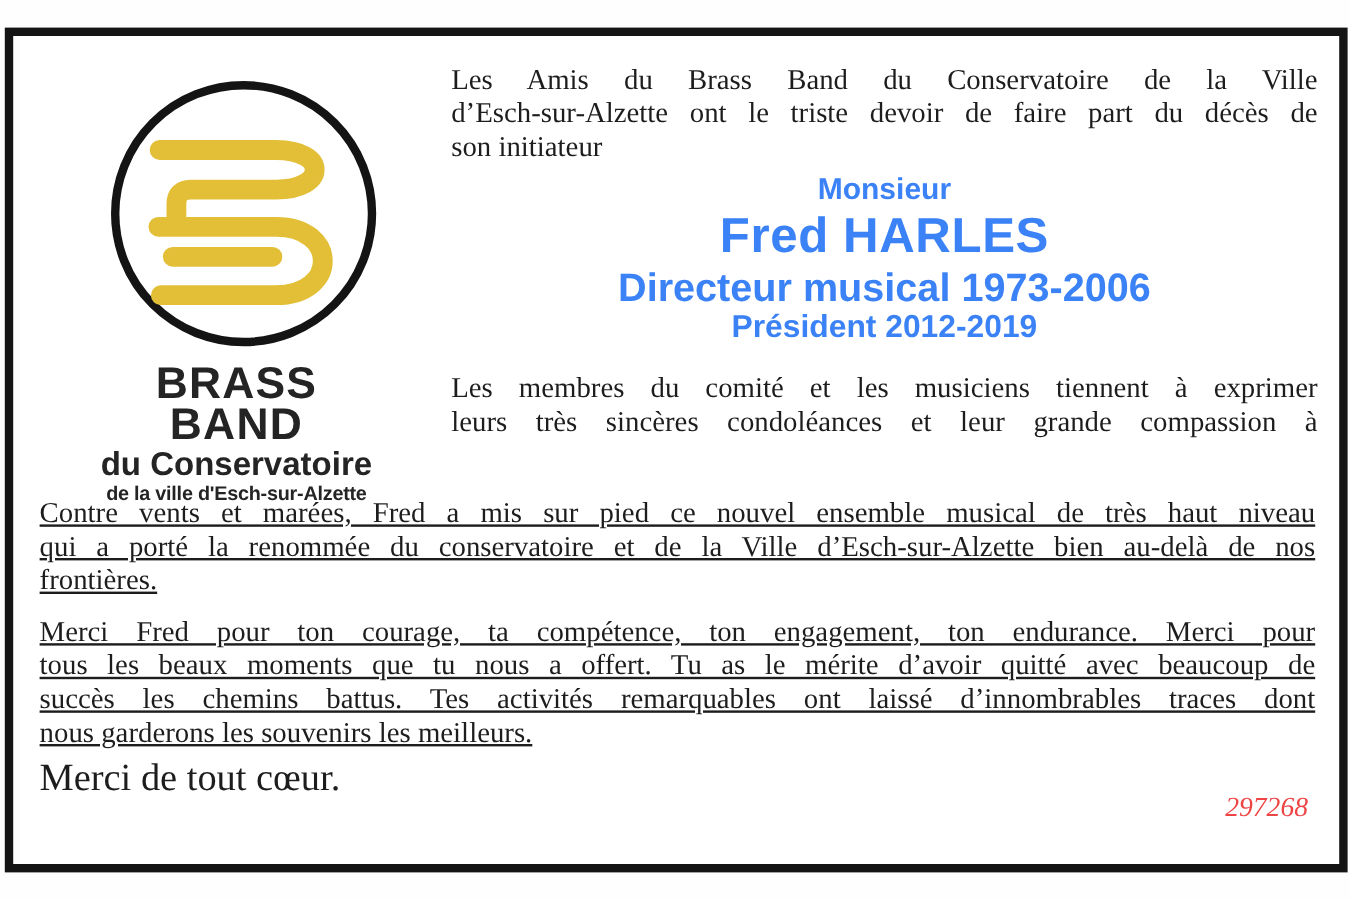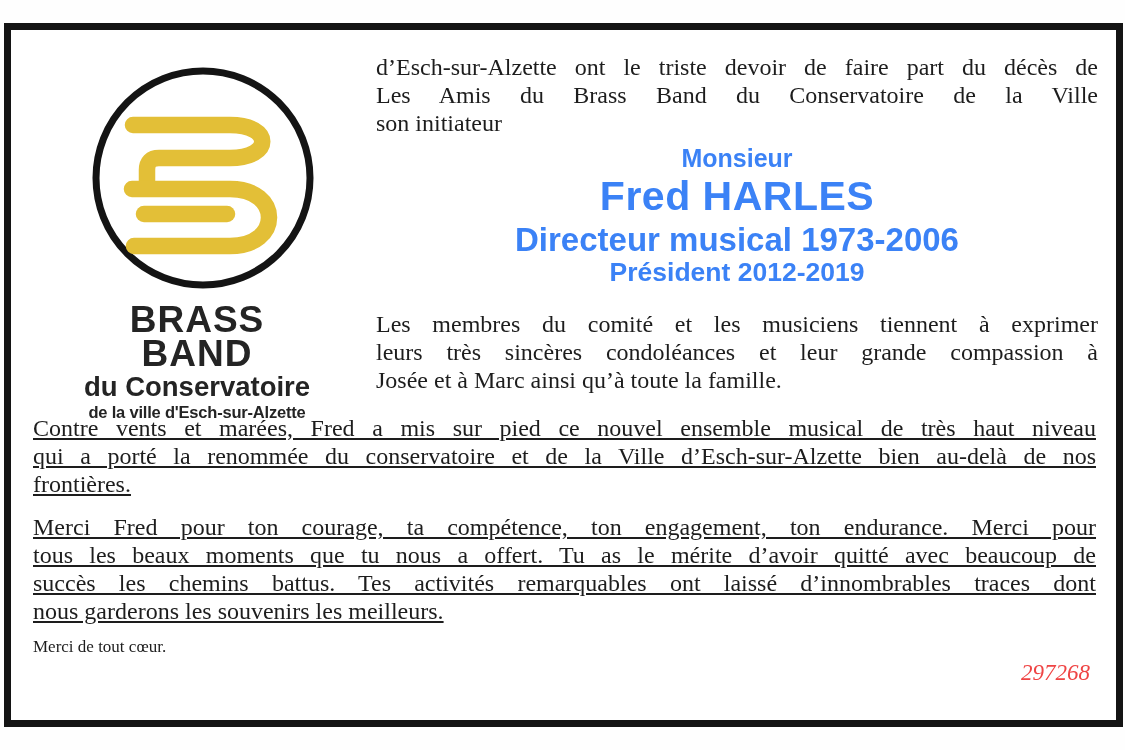--- a/index.html
+++ b/index.html
@@ -40,21 +40,21 @@
     position:absolute;left:376px;width:722px;
     text-align:center;
     font-family:"Liberation Sans", sans-serif;
     font-weight:bold;color:#3b82f6;
   }
   .salutation{top:144px;font-size:25px;line-height:28px;}
   .deceased-name{top:174px;font-size:41px;line-height:44px;letter-spacing:0.5px;}
   .role1{top:225px;font-size:33px;line-height:30px;}
   .role2{top:257px;font-size:26.5px;line-height:30px;}
   
-  .closing{position:absolute;left:33px;top:633px;font-size:17px;line-height:28px;}
+  .closing{position:absolute;left:33px;top:633px;font-size:32px;line-height:28px;}
   .refnum{
     position:absolute;left:33px;top:660px;width:1057px;
     text-align:right;font-style:italic;font-size:23px;line-height:26px;color:#ef4444;
   }
 </style>
 </head>
 <body>
 
 <div class="canvas">
   <div class="frame"></div>
@@ -68,34 +68,33 @@
     </g>
   </svg>
 
   <div class="logo-text">
     <div class="logo-name1">BRASS BAND</div>
     <div class="logo-name2">du Conservatoire</div>
     <div class="logo-name3">de la ville d'Esch-sur-Alzette</div>
   </div>
 
   <div class="para col" style="top:53px;">
+    <div class="jl">Les Amis du Brass Band du Conservatoire de la Ville</div>
     <div class="jl">d’Esch-sur-Alzette ont le triste devoir de faire part du décès de</div>
-    <div class="jl">Les Amis du Brass Band du Conservatoire de la Ville</div>
     <div class="ll">son initiateur</div>
   </div>
 
   <div class="sansline salutation">Monsieur</div>
   <div class="sansline deceased-name">Fred HARLES</div>
   <div class="sansline role1">Directeur musical 1973-2006</div>
   <div class="sansline role2">Président 2012-2019</div>
 
   <div class="para col" style="top:310px;">
     <div class="jl">Les membres du comité et les musiciens tiennent à exprimer</div>
     <div class="jl">leurs très sincères condoléances et leur grande compassion à</div>
-    <div class="ll">Josée et à Marc ainsi qu’à toute la famille.</div>
   </div>
 
   <div class="para full" style="top:414px;">
     <div class="jl">Contre vents et marées, Fred a mis sur pied ce nouvel ensemble musical de très haut niveau</div>
     <div class="jl">qui a porté la renommée du conservatoire et de la Ville d’Esch-sur-Alzette bien au-delà de nos</div>
     <div class="ll">frontières.</div>
   </div>
 
   <div class="para full" style="top:513px;">
     <div class="jl">Merci Fred pour ton courage, ta compétence, ton engagement, ton endurance. Merci pour</div>

